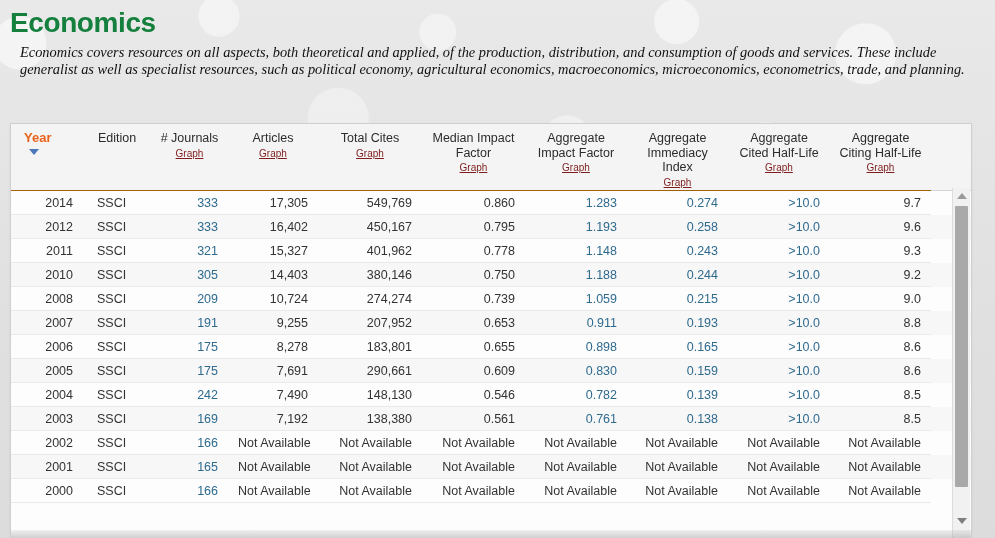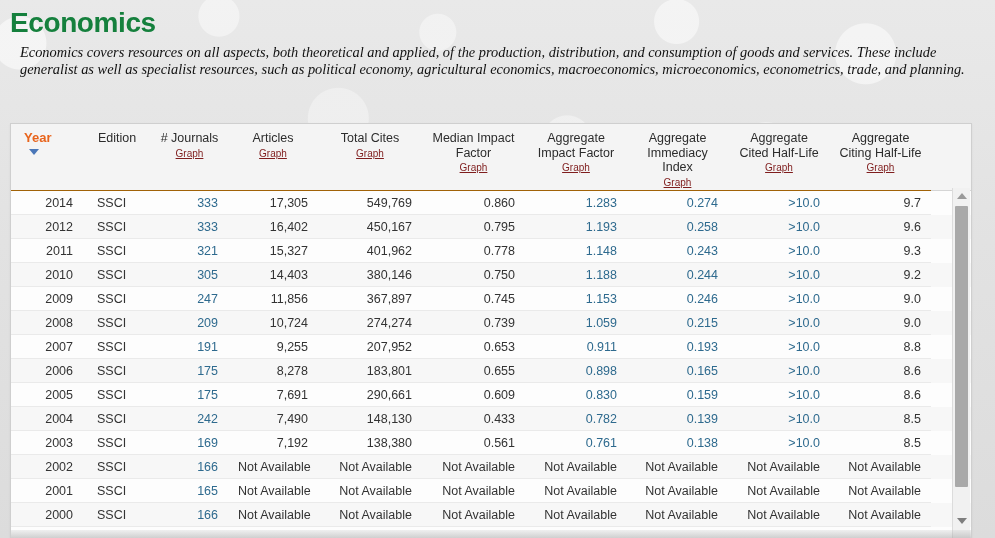--- a/index.html
+++ b/index.html
@@ -328,33 +328,20 @@
             <td class="">14,403</td>
             <td class="">380,146</td>
             <td class="">0.750</td>
             <td class="num-link ">1.188</td>
             <td class="num-link ">0.244</td>
             <td class="num-link ">&gt;10.0</td>
             <td class="">9.2</td>
             <td class="sb-cell"></td>
           </tr>
           <tr>
-            <td class="">2009</td>
-            <td class="edition">SSCI</td>
-            <td class="num-link ">247</td>
-            <td class="">11,856</td>
-            <td class="">367,897</td>
-            <td class="">0.745</td>
-            <td class="num-link ">1.153</td>
-            <td class="num-link ">0.246</td>
-            <td class="num-link ">&gt;10.0</td>
-            <td class="">9.0</td>
-            <td class="sb-cell"></td>
-          </tr>
-          <tr>
             <td class="">2008</td>
             <td class="edition">SSCI</td>
             <td class="num-link ">209</td>
             <td class="">10,724</td>
             <td class="">274,274</td>
             <td class="">0.739</td>
             <td class="num-link ">1.059</td>
             <td class="num-link ">0.215</td>
             <td class="num-link ">&gt;10.0</td>
             <td class="">9.0</td>
@@ -398,21 +385,21 @@
             <td class="num-link ">&gt;10.0</td>
             <td class="">8.6</td>
             <td class="sb-cell"></td>
           </tr>
           <tr>
             <td class="">2004</td>
             <td class="edition">SSCI</td>
             <td class="num-link ">242</td>
             <td class="">7,490</td>
             <td class="">148,130</td>
-            <td class="">0.433</td>
+            <td class="">0.546</td>
             <td class="num-link ">0.782</td>
             <td class="num-link ">0.139</td>
             <td class="num-link ">&gt;10.0</td>
             <td class="">8.5</td>
             <td class="sb-cell"></td>
           </tr>
           <tr>
             <td class="">2003</td>
             <td class="edition">SSCI</td>
             <td class="num-link ">169</td>

